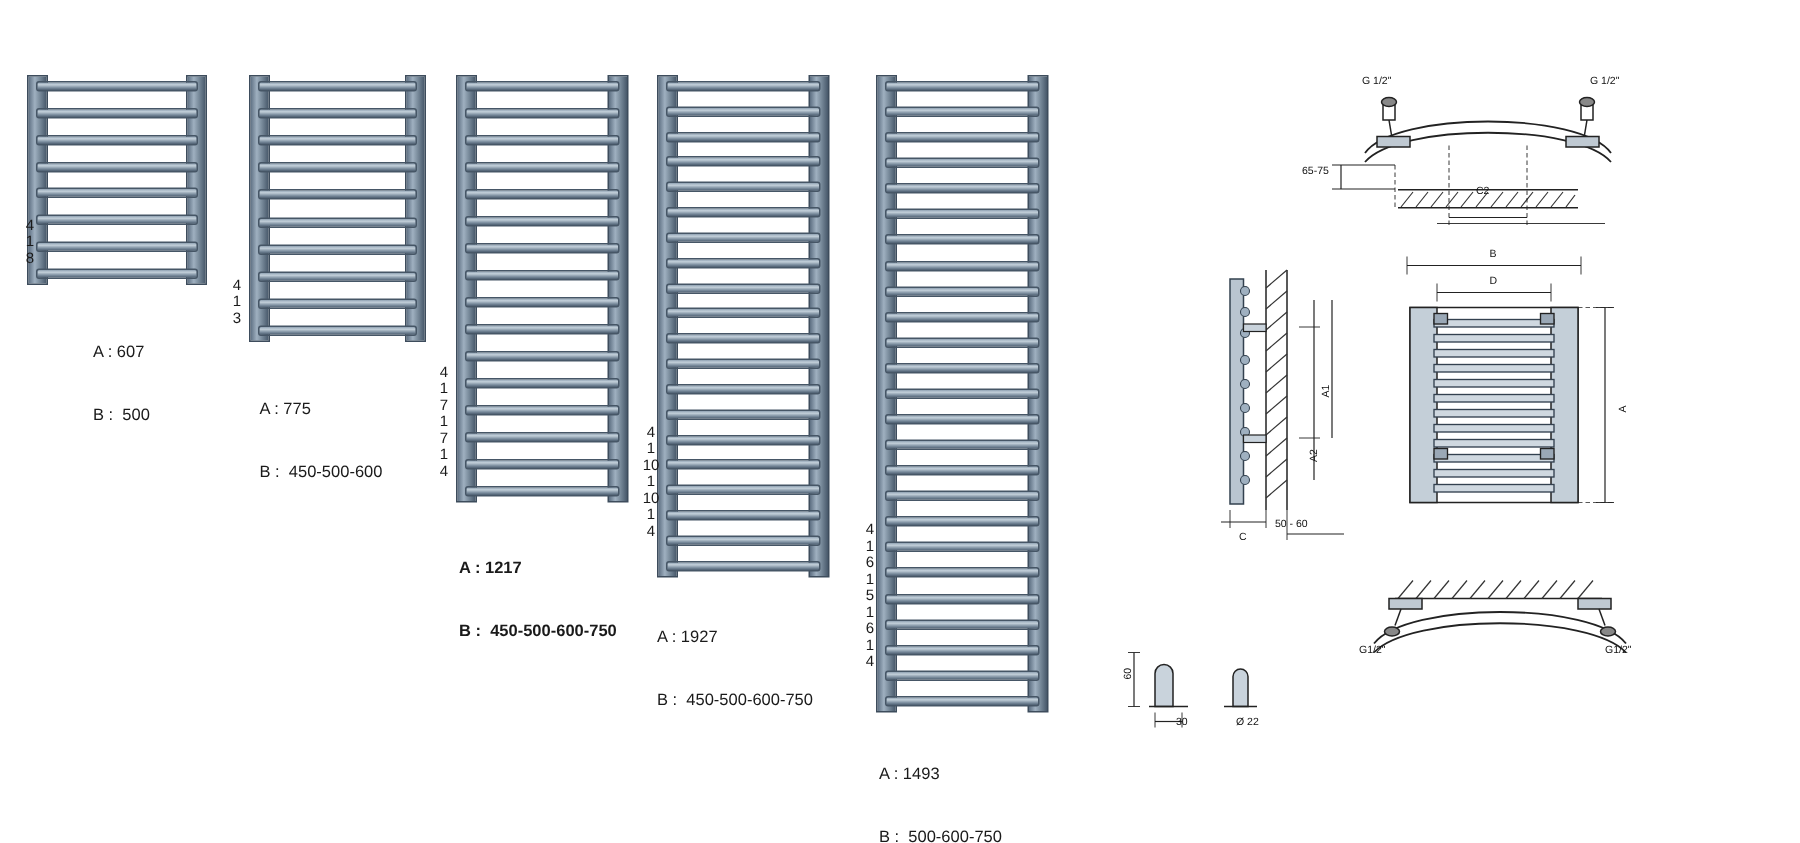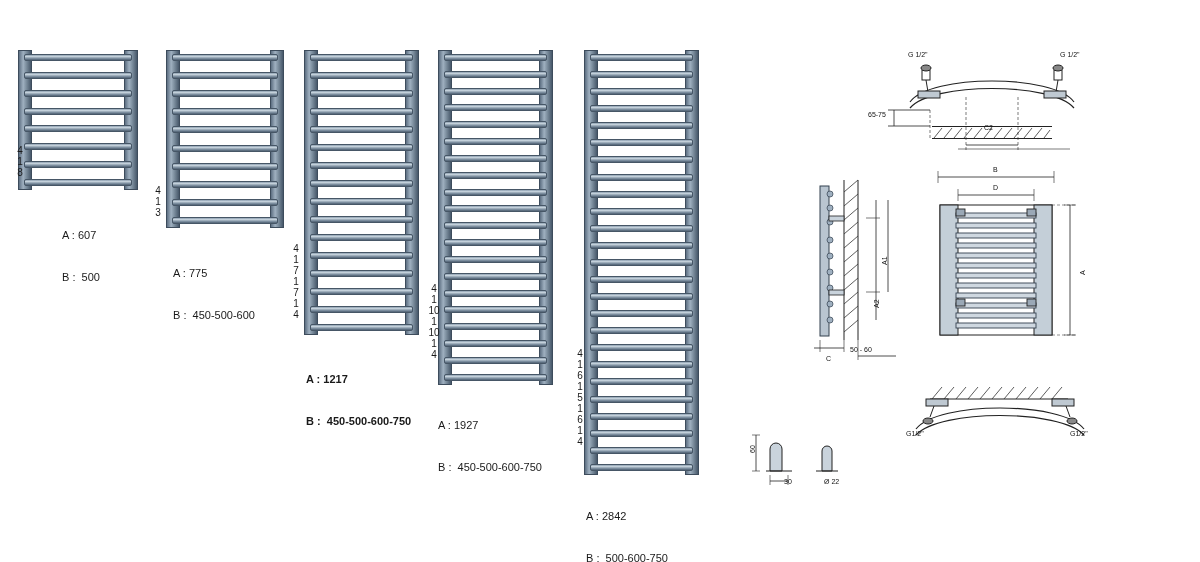--- a/index.html
+++ b/index.html
@@ -196,21 +196,21 @@
     <div>1</div>
     <div>6</div>
     <div>1</div>
     <div>5</div>
     <div>1</div>
     <div>6</div>
     <div>1</div>
     <div>4</div>
   </div>
   <div class="caplabel" style="left:586px;top:481px;">
-    <div>A : 2842</div>
+    <div>A : 1493</div>
     <div>B :  500-600-750</div>
   </div>
 
   <div class="arcbox" style="left:870px;top:50px;width:240px;height:100px;">
     <svg width="240" height="100">
 
       <rect x="62" y="88" width="120" height="1" fill="#222"></rect>
       <g stroke="#333" stroke-width="0.8">
         <line x1="64" y1="88" x2="72" y2="78"></line>
         <line x1="74" y1="88" x2="82" y2="78"></line>

